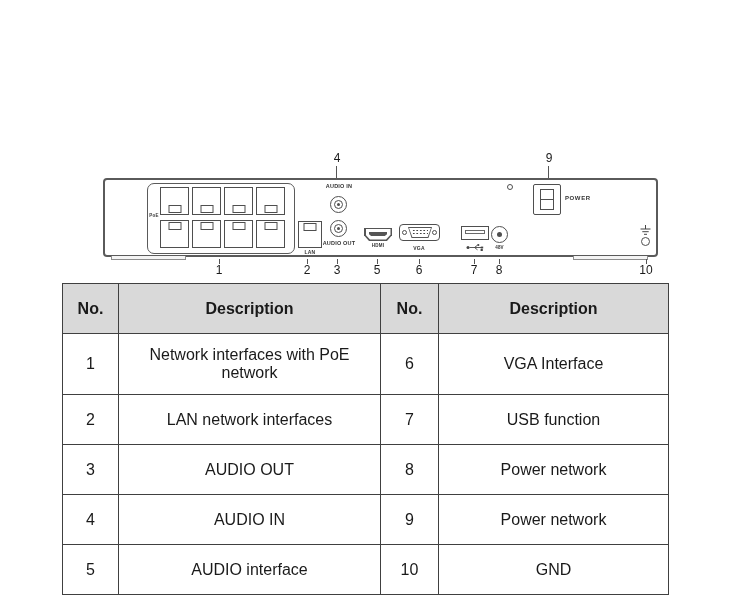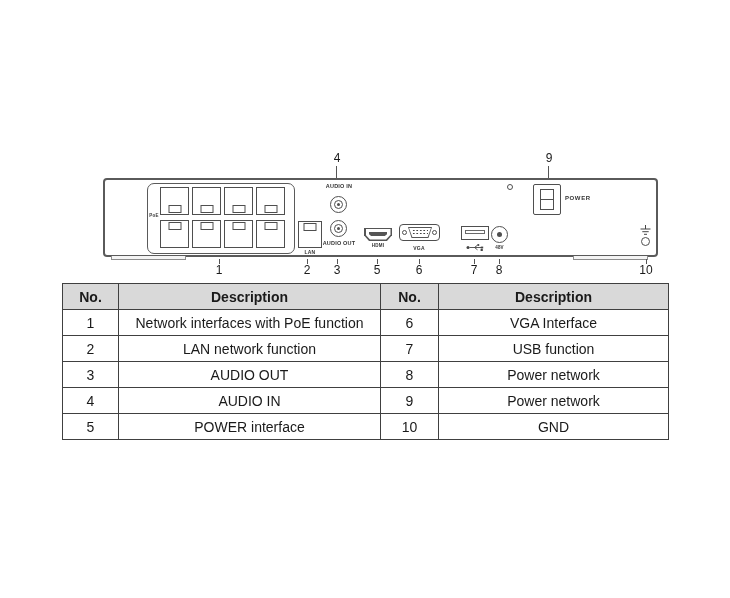--- a/index.html
+++ b/index.html
@@ -13,21 +13,21 @@
   .poe-group{position:absolute;left:147px;top:183px;width:146px;height:69px;border:1px solid #5a5a5a;border-radius:7px;background:#fff;}
   .rj45{position:absolute;border:1px solid #4f4f4f;background:#fff;box-sizing:border-box;}
   .rj45 .tab{position:absolute;left:50%;transform:translateX(-50%);width:11px;height:6px;border:1px solid #4f4f4f;background:#fff;}
   .tab-bottom .tab{bottom:1px;}
   .tab-top .tab{top:1px;}
   .tiny{position:absolute;font-size:5.5px;font-weight:bold;letter-spacing:.2px;line-height:6px;text-align:center;color:#333;}
   .circ{position:absolute;border:1px solid #4f4f4f;border-radius:50%;background:#fff;box-sizing:border-box;}
   .dotfill{position:absolute;border-radius:50%;background:#4f4f4f;}
   .shape{position:absolute;}
   .desc-table{position:absolute;left:62px;top:283px;border-collapse:collapse;table-layout:fixed;background:#fff;}
-  .desc-table th,.desc-table td{border:1px solid #404040;height:25px;text-align:center;vertical-align:middle;font-size:14px;padding:0 4px;font-family:"Liberation Sans",sans-serif;}
+  .desc-table th,.desc-table td{border:1px solid #404040;height:25px;text-align:center;vertical-align:middle;font-size:16px;padding:12px 4px;font-family:"Liberation Sans",sans-serif;}
   .desc-table th{background:#d9d9d9;font-weight:bold;}
 </style>
 </head>
 <body>
 
 <div class="canvas">
 
   <div>
 
     <div class="panel"></div>
@@ -158,44 +158,44 @@
       <tr>
         <th>No.</th>
         <th>Description</th>
         <th>No.</th>
         <th>Description</th>
       </tr>
     </thead>
     <tbody>
       <tr>
         <td>1</td>
-        <td>Network interfaces with PoE function</td>
+        <td>Network interfaces with PoE network</td>
         <td>6</td>
         <td>VGA Interface</td>
       </tr>
       <tr>
         <td>2</td>
-        <td>LAN network function</td>
+        <td>LAN network interfaces</td>
         <td>7</td>
         <td>USB function</td>
       </tr>
       <tr>
         <td>3</td>
         <td>AUDIO OUT</td>
         <td>8</td>
         <td>Power network</td>
       </tr>
       <tr>
         <td>4</td>
         <td>AUDIO IN</td>
         <td>9</td>
         <td>Power network</td>
       </tr>
       <tr>
         <td>5</td>
-        <td>POWER interface</td>
+        <td>AUDIO interface</td>
         <td>10</td>
         <td>GND</td>
       </tr>
     </tbody>
   </table>
 
 </div>
 
 </body></html>

